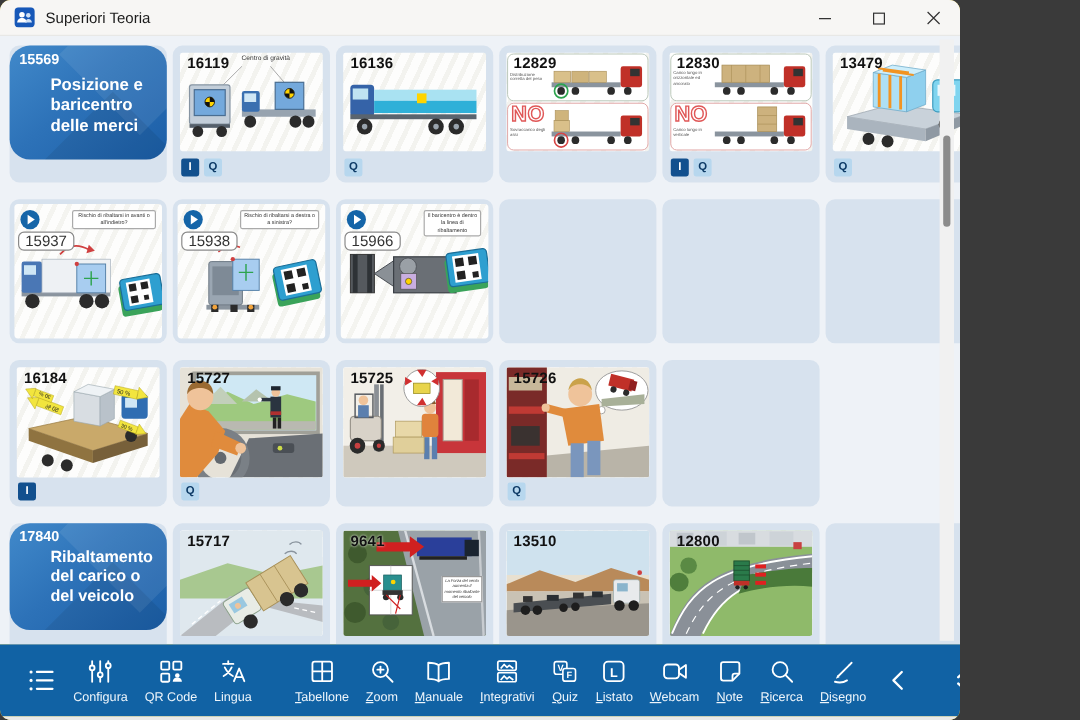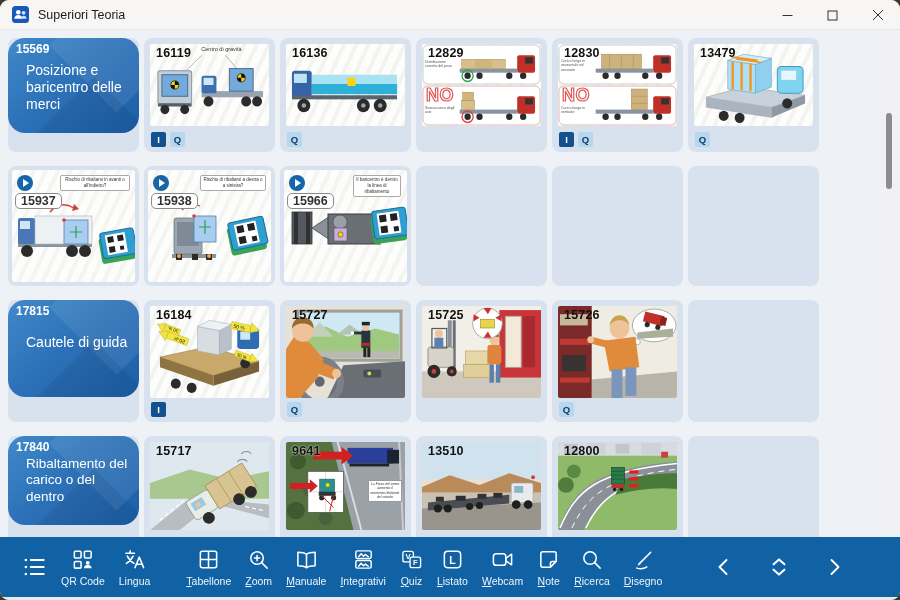--- a/index.html
+++ b/index.html
@@ -1,17 +1,17 @@
 <!DOCTYPE html>
 <html><head>
 <meta charset="utf-8">
 <style>
   *{margin:0;padding:0;box-sizing:border-box;font-family:"Liberation Sans",sans-serif}
   html,body{width:900px;height:600px;overflow:hidden;background:#3a3a3a}
-  .window{position:relative;width:900px;height:600px;border-radius:9px;overflow:hidden;background:#fde047}
+  .window{position:relative;width:800px;height:600px;border-radius:9px;overflow:hidden;background:#fde047}
 
   
   .titlebar{position:absolute;top:0;left:0;right:0;height:30px;background:#f7f6f4;border-bottom:1px solid #e8e8e6;display:flex;align-items:center;padding-left:12px}
   .app-icon{width:17px;height:17px;margin-right:9px;flex:none}
   .title-text{font-size:12.5px;color:#1b1b1b}
   .win-btns{position:absolute;right:0;top:0;height:30px;display:flex}
   .win-btn{width:45px;height:100%;display:flex;align-items:center;justify-content:center;cursor:pointer}
 
   
   .content{position:absolute;top:30px;left:0;right:0;height:507px;background:#eef2f7;overflow:hidden}
@@ -32,26 +32,26 @@
   .badge-i{background:#12508e;color:#fff}
   .badge-q{background:#b7d7ee;color:#0d3a66}
 
   
   .section-box{position:absolute;left:0;right:0;top:0;border-radius:17px;overflow:hidden;color:#fff;
     background:linear-gradient(140deg,#4189ca 0%,#2d72b8 45%,#1b5ea7 100%)}
   .r1 .section-box{height:95px}.r3 .section-box{height:97px}.r4 .section-box{height:89px}
   .section-box::before{content:"";position:absolute;width:95px;height:95px;background:rgba(255,255,255,.08);transform:rotate(45deg);top:-40px;right:-25px}
   .section-box::after{content:"";position:absolute;width:80px;height:80px;background:rgba(0,0,0,.07);transform:rotate(45deg);bottom:-40px;left:35%}
   .sec-num{position:absolute;top:4px;left:8px;font-weight:bold;font-size:12px;color:#fff;z-index:2}
-  .sec-title{position:relative;z-index:2;margin:24px 6px 0 18px;font-weight:normal;font-size:14px;line-height:1.22}
+  .sec-title{position:relative;z-index:2;margin:24px 6px 0 34px;font-weight:bold;font-size:14px;line-height:1.22}
 
   
   .play{position:absolute;top:5px;left:5px;width:16px;height:16px;border-radius:50%;background:#1565a8;z-index:3;display:flex;align-items:center;justify-content:center}
   .play::after{content:"";border-left:6px solid #fff;border-top:4px solid transparent;border-bottom:4px solid transparent;margin-left:2px}
-  .vid-num{position:absolute;top:23px;left:3px;background:#fff;border:1.5px solid #8a8a8a;border-radius:5px;padding:0 5px;font-weight:bold;font-size:12.5px;color:#333;z-index:3}
+  .vid-num{position:absolute;top:23px;left:3px;background:#fff;border:1.5px solid #8a8a8a;border-radius:5px;padding:0 5px;font-weight:normal;font-size:12.5px;color:#333;z-index:3}
   .vid-cap{position:absolute;top:5px;background:#fff;border:1px solid #aaa;border-radius:2px;font-size:4.5px;line-height:1.3;color:#333;text-align:center;padding:1px 2px;z-index:2}
 
   
   .tiny-label{position:absolute;font-size:3.6px;line-height:1.25;color:#555;z-index:2;width:32px}
   .no-label{position:absolute;font-weight:bold;font-size:18px;color:#fff;-webkit-text-stroke:1.2px #e05858;z-index:2;letter-spacing:.5px}
   .cap-label{position:absolute;top:2px;left:0;right:0;text-align:center;font-size:5.5px;color:#333;z-index:2}
   .note-label{position:absolute;right:3px;top:38px;width:34px;background:#fff;border:.5px solid #999;font-size:3.4px;font-style:italic;line-height:1.3;color:#333;padding:1px;z-index:2;text-align:center}
 
   
   .sb{position:absolute;top:3px;right:5px;width:12px;height:501px;background:#f1f1f1;cursor:pointer}
@@ -356,26 +356,20 @@
         </div>
       </div>
 
       <div class="cell empty"></div>
       <div class="cell empty"></div>
       <div class="cell empty"></div>
     </div>
 
     <div class="row r3">
 
-      <div class="cell">
-        <div class="section-box">
-          <span class="sec-num">17815</span>
-          <div class="sec-title" style="margin-top:34px">Cautele di guida</div>
-        </div>
-      </div>
 
       <div class="cell">
         <div class="imgbox">
           <span class="num">16184</span>
           <svg class="ill" viewBox="0 0 120 90" preserveAspectRatio="none">
             <polygon points="10,50 64,68 110,54 58,40" fill="#c9a96a" stroke="#9a7b42" stroke-width=".6"></polygon>
             <polygon points="10,50 10,60 64,78 64,68" fill="#8f7340"></polygon>
             <polygon points="64,68 64,78 110,64 110,54" fill="#77603a"></polygon>
             <polygon points="48,20 70,24 70,48 48,44" fill="#d8dde2" stroke="#9aa6ae" stroke-width=".5"></polygon>
             <polygon points="70,24 82,18 82,42 70,48" fill="#b9c2ca" stroke="#9aa6ae" stroke-width=".5"></polygon>
@@ -529,21 +523,21 @@
       </div>
 
       <div class="cell empty"></div>
     </div>
 
     <div class="row r4">
 
       <div class="cell">
         <div class="section-box">
           <span class="sec-num">17840</span>
-          <div class="sec-title" style="font-size:13.5px;margin-top:20px">Ribaltamento del carico o del dentro</div>
+          <div class="sec-title" style="font-size:13.5px;margin-top:20px">Ribaltamento del carico o del veicolo</div>
         </div>
       </div>
 
       <div class="cell">
         <div class="imgbox">
           <span class="num">15717</span>
           <svg class="ill" viewBox="0 0 120 90" preserveAspectRatio="none">
             <rect x="0" y="0" width="120" height="90" fill="#dfe8ee"></rect>
             <polygon points="0,42 40,28 80,38 120,30 120,58 0,58" fill="#a8c890"></polygon>
             <polygon points="0,90 42,56 72,56 30,90" fill="#b9bcc0"></polygon>
@@ -671,20 +665,31 @@
       <svg width="26" height="26" viewBox="0 0 24 24" fill="none" stroke="#fff" stroke-width="1.7" stroke-linecap="round">
         <circle cx="4.5" cy="5.5" r="1.2" fill="#fff" stroke="none"></circle>
           <line x1="9" y1="5.5" x2="21" y2="5.5"></line>
         <circle cx="4.5" cy="12" r="1.2" fill="#fff" stroke="none"></circle>
           <line x1="9" y1="12" x2="21" y2="12"></line>
         <circle cx="4.5" cy="18.5" r="1.2" fill="#fff" stroke="none"></circle>
           <line x1="9" y1="18.5" x2="21" y2="18.5"></line>
       </svg>
     </div>
 
+    <div class="tb-item">
+      <svg width="23" height="23" viewBox="0 0 24 24" fill="none" stroke="#fff" stroke-width="1.6" stroke-linecap="round">
+        <line x1="5" y1="3" x2="5" y2="21"></line>
+          <line x1="12" y1="3" x2="12" y2="21"></line>
+          <line x1="19" y1="3" x2="19" y2="21"></line>
+        <circle cx="5" cy="9" r="2.1" fill="#1162a4"></circle>
+          <circle cx="12" cy="15" r="2.1" fill="#1162a4"></circle>
+          <circle cx="19" cy="7" r="2.1" fill="#1162a4"></circle>
+      </svg>
+      <span class="tb-label">Configura</span>
+    </div>
 
     <div class="tb-item">
       <svg width="23" height="23" viewBox="0 0 24 24" fill="none" stroke="#fff" stroke-width="1.6">
         <rect x="3.5" y="3.5" width="7" height="7" rx="1"></rect>
           <rect x="14" y="3.5" width="7" height="7" rx="1"></rect>
           <rect x="3.5" y="14" width="7" height="7" rx="1"></rect>
         <circle cx="17.5" cy="15.5" r="2" fill="#fff" stroke="none"></circle>
         <path d="M13.5 21c0-2.2 1.8-3.6 4-3.6s4 1.4 4 3.6z" fill="#fff" stroke="none"></path>
       </svg>
       <span class="tb-label">QR Code</span>

